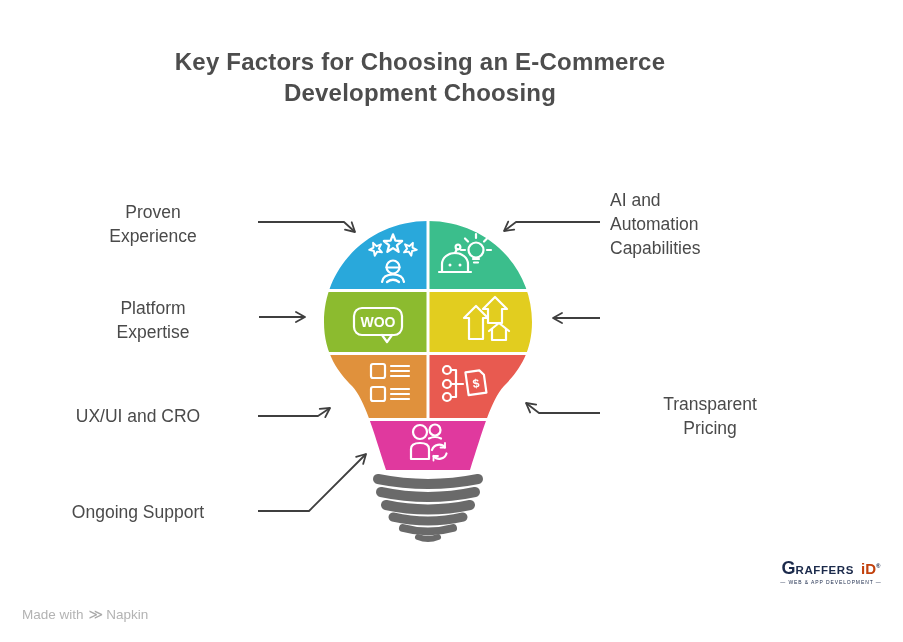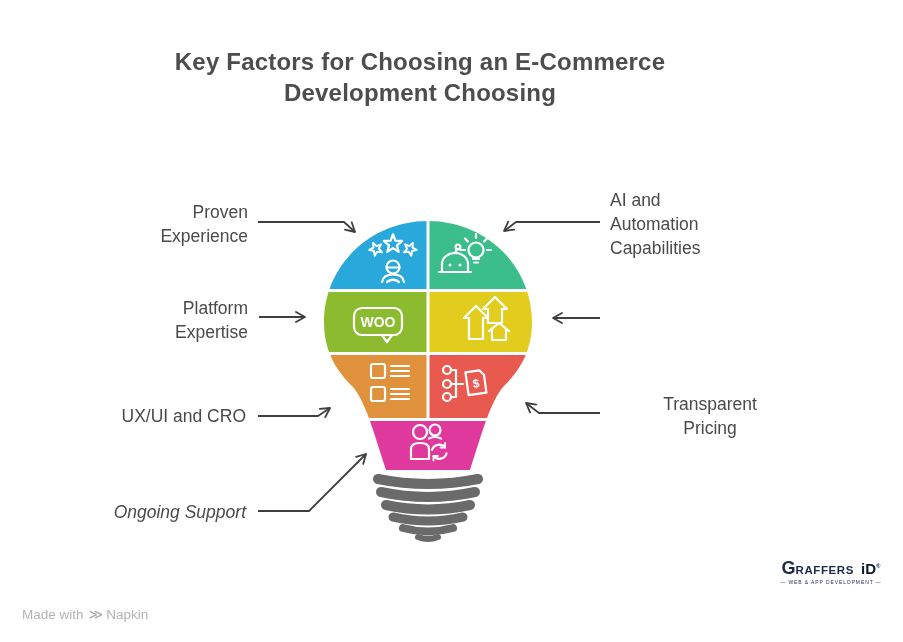--- a/index.html
+++ b/index.html
@@ -2,37 +2,37 @@
 <html><head>
 <meta charset="utf-8">
 <style>
   html,body{margin:0;padding:0;background:#ffffff;}
   .canvas{position:relative;width:903px;height:642px;background:#ffffff;overflow:hidden;
           font-family:"Liberation Sans",sans-serif;}
   .title{position:absolute;left:110px;top:46px;width:620px;text-align:center;
          font-size:24px;font-weight:bold;color:#4d4d4d;line-height:31px;letter-spacing:0.2px;}
   .lbl{position:absolute;font-size:17.5px;color:#4a4a4a;line-height:24px;}
   .lbl span{display:block;}
-  .lbl.right{text-align:right;}
+  .lbl.right{text-align:center;}
   #lbl-proven{left:58px;top:200px;width:190px;}
   #lbl-platform{left:58px;top:296px;width:190px;}
   #lbl-ux{left:30px;top:404px;width:216px;}
-  #lbl-ongoing{left:30px;top:500px;width:216px;font-style:italic;}
+  #lbl-ongoing{left:30px;top:500px;width:216px;}
   #lbl-ai{left:610px;top:188px;width:200px;}
   #lbl-scalable{left:610px;top:296px;width:200px;}
   #lbl-transparent{left:610px;top:392px;width:200px;text-align:center;}
   svg.scene{position:absolute;left:0;top:0;}
   .made-with{position:absolute;left:22px;top:606px;font-size:13.5px;color:#b3b3b3;
              display:flex;align-items:center;gap:5px;}
   .napkin-icon{font-size:14px;color:#a9a9a9;letter-spacing:-2px;}
   .gid-logo{position:absolute;left:770px;top:559px;width:122px;text-align:center;line-height:1;}
   .gid-brand{white-space:nowrap;color:#1b2a4b;font-weight:bold;}
   .gid-g{font-size:18px;}
   .gid-raffers{font-size:11.5px;letter-spacing:0.6px;}
-  .gid-id{font-size:15px;color:#0f172a;margin-left:7px;}
+  .gid-id{font-size:15px;color:#c2410c;margin-left:7px;}
   .gid-reg{font-size:6px;vertical-align:super;color:#1b2a4b;}
   .gid-tagline{margin-top:3px;font-size:5px;letter-spacing:0.9px;color:#1b2a4b;white-space:nowrap;}
 </style>
 </head>
 <body>
 
 <div class="canvas">
 
   <div class="title">
     <span>Key Factors for Choosing an E-Commerce</span><br>

